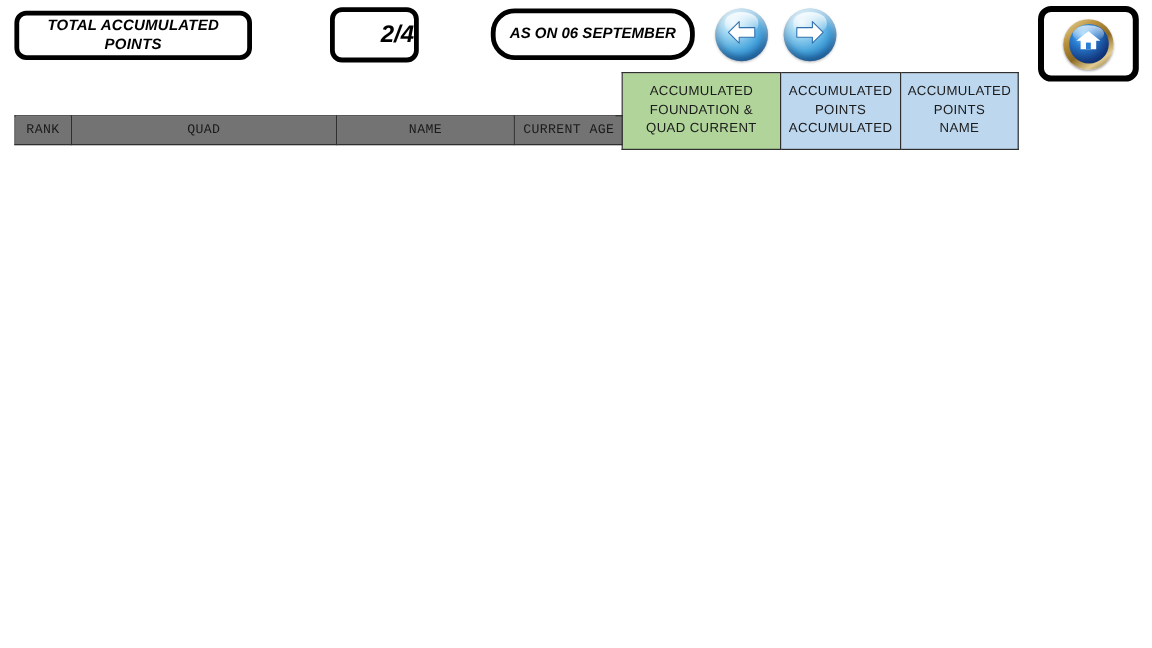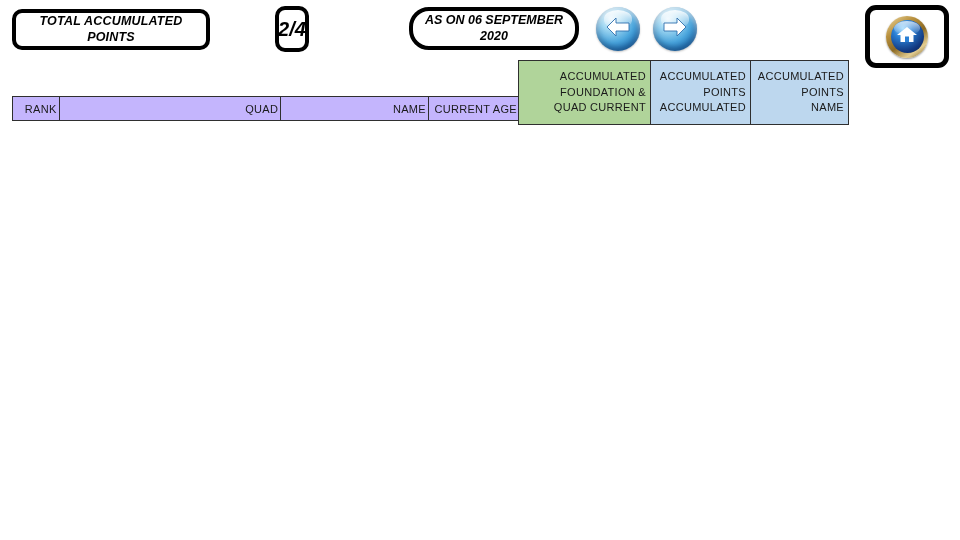--- a/index.html
+++ b/index.html
@@ -39,23 +39,24 @@
     top: 9px;
     width: 198px;
     height: 41px;
     font-size: 12.5px;
     letter-spacing: 0.2px;
   }
 
   #page-counter-box {
     left: 275px;
     top: 6px;
-    width: 34px;
+    width: 74px;
     height: 46px;
     font-size: 20px;
+    justify-content: flex-end;
   }
 
   #date-box {
     left: 409px;
     top: 7px;
     width: 170px;
     height: 43px;
     font-size: 12.5px;
     padding: 0 4px;
     border-radius: 20px;
@@ -156,38 +157,39 @@
   .tbl {
     position: absolute;
     border-collapse: collapse;
     table-layout: fixed;
     font-size: 11px;
     color: #1a1a1a;
   }
 
   .tbl th {
     font-weight: normal;
-    text-align: right;
+    text-align: center;
     vertical-align: middle;
     padding: 0 2px;
     border: 1px solid #2f2f2f;
     letter-spacing: 0.3px;
     white-space: nowrap;
   }
 
   
   #left-head {
     left: 0;
     top: 36px;
     width: 508px;
     height: 23px;
   }
   #left-head th {
     height: 23px;
-    background: #c4b5fd;
+    background: #737373;
+    font-family: Liberation Mono, monospace;
   }
 
   
   #gap-cell {
     position: absolute;
     left: 501px;
     top: 36px;
     width: 18px;
     height: 23px;
     background: #b0d49a;
@@ -221,21 +223,20 @@
   <span>TOTAL ACCUMULATED POINTS</span>
 </div>
 
 <div class="callout" id="page-counter-box">
   <span>2/4</span>
 </div>
 
 <div class="callout" id="date-box">
   <div>
     <span class="date-inner">AS ON 06 SEPTEMBER</span>
-    <span class="date-inner">2020</span>
   </div>
 </div>
 
 <div class="nav-btn" id="prev-btn">
   <span>
     <svg width="26" height="24" viewBox="0 0 26 24" aria-hidden="true">
       <polygon points="2,12 11,3 11,8 24,8 24,16 11,16 11,21" fill="#ffffff" stroke="#2f6fae" stroke-width="0.9" stroke-linejoin="round"></polygon>
     </svg>
   </span>
 </div>

